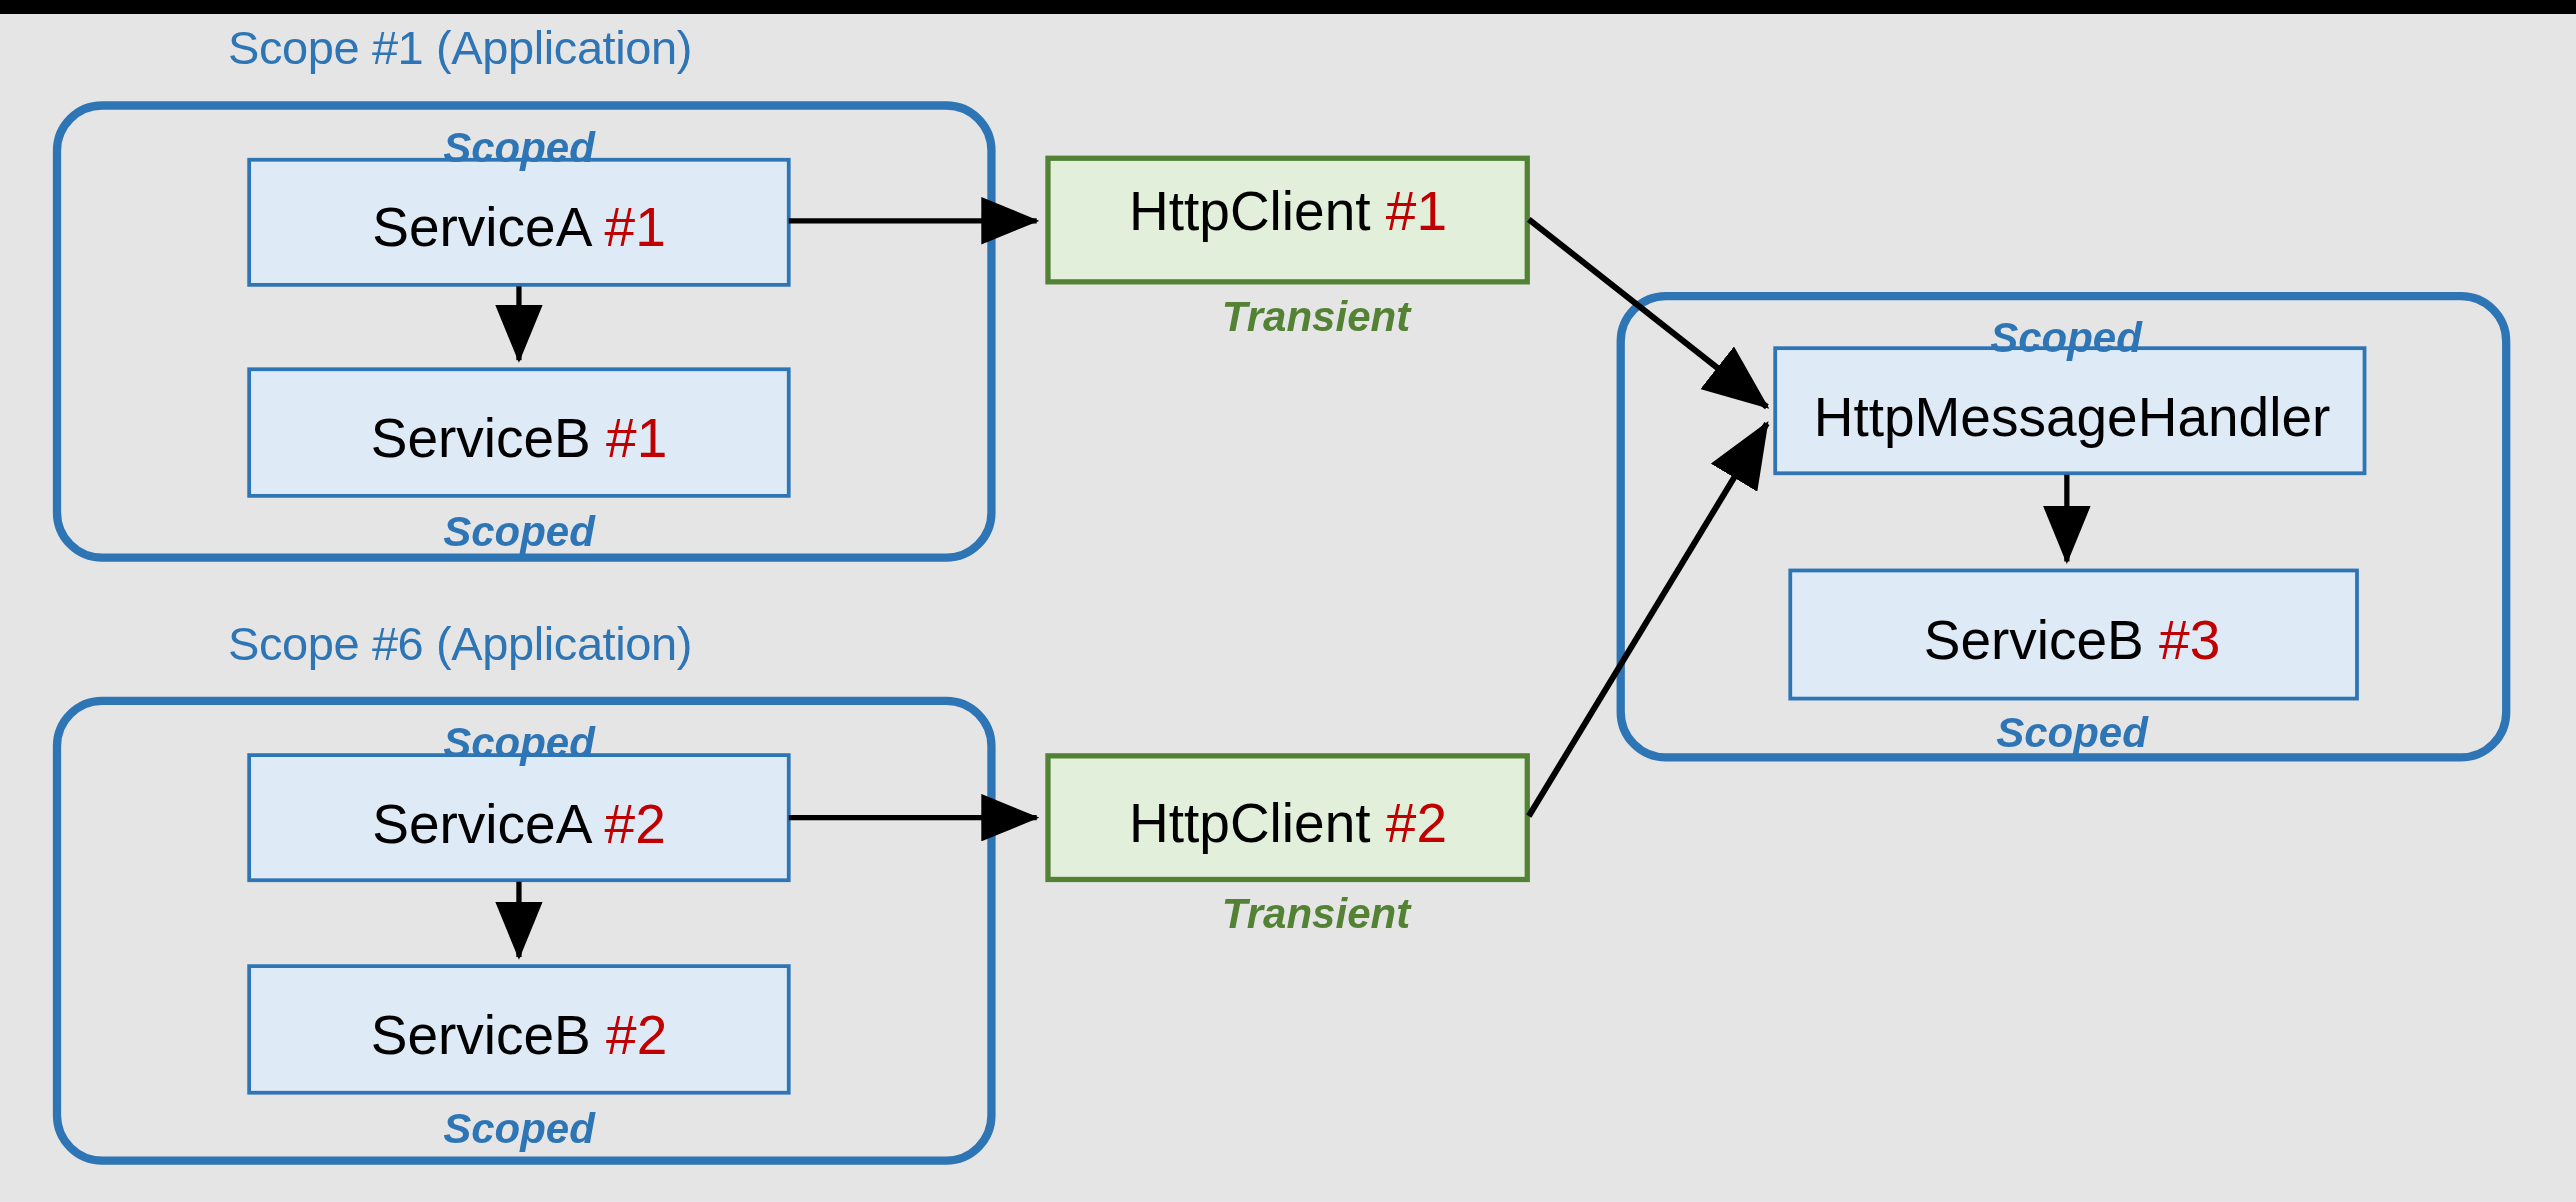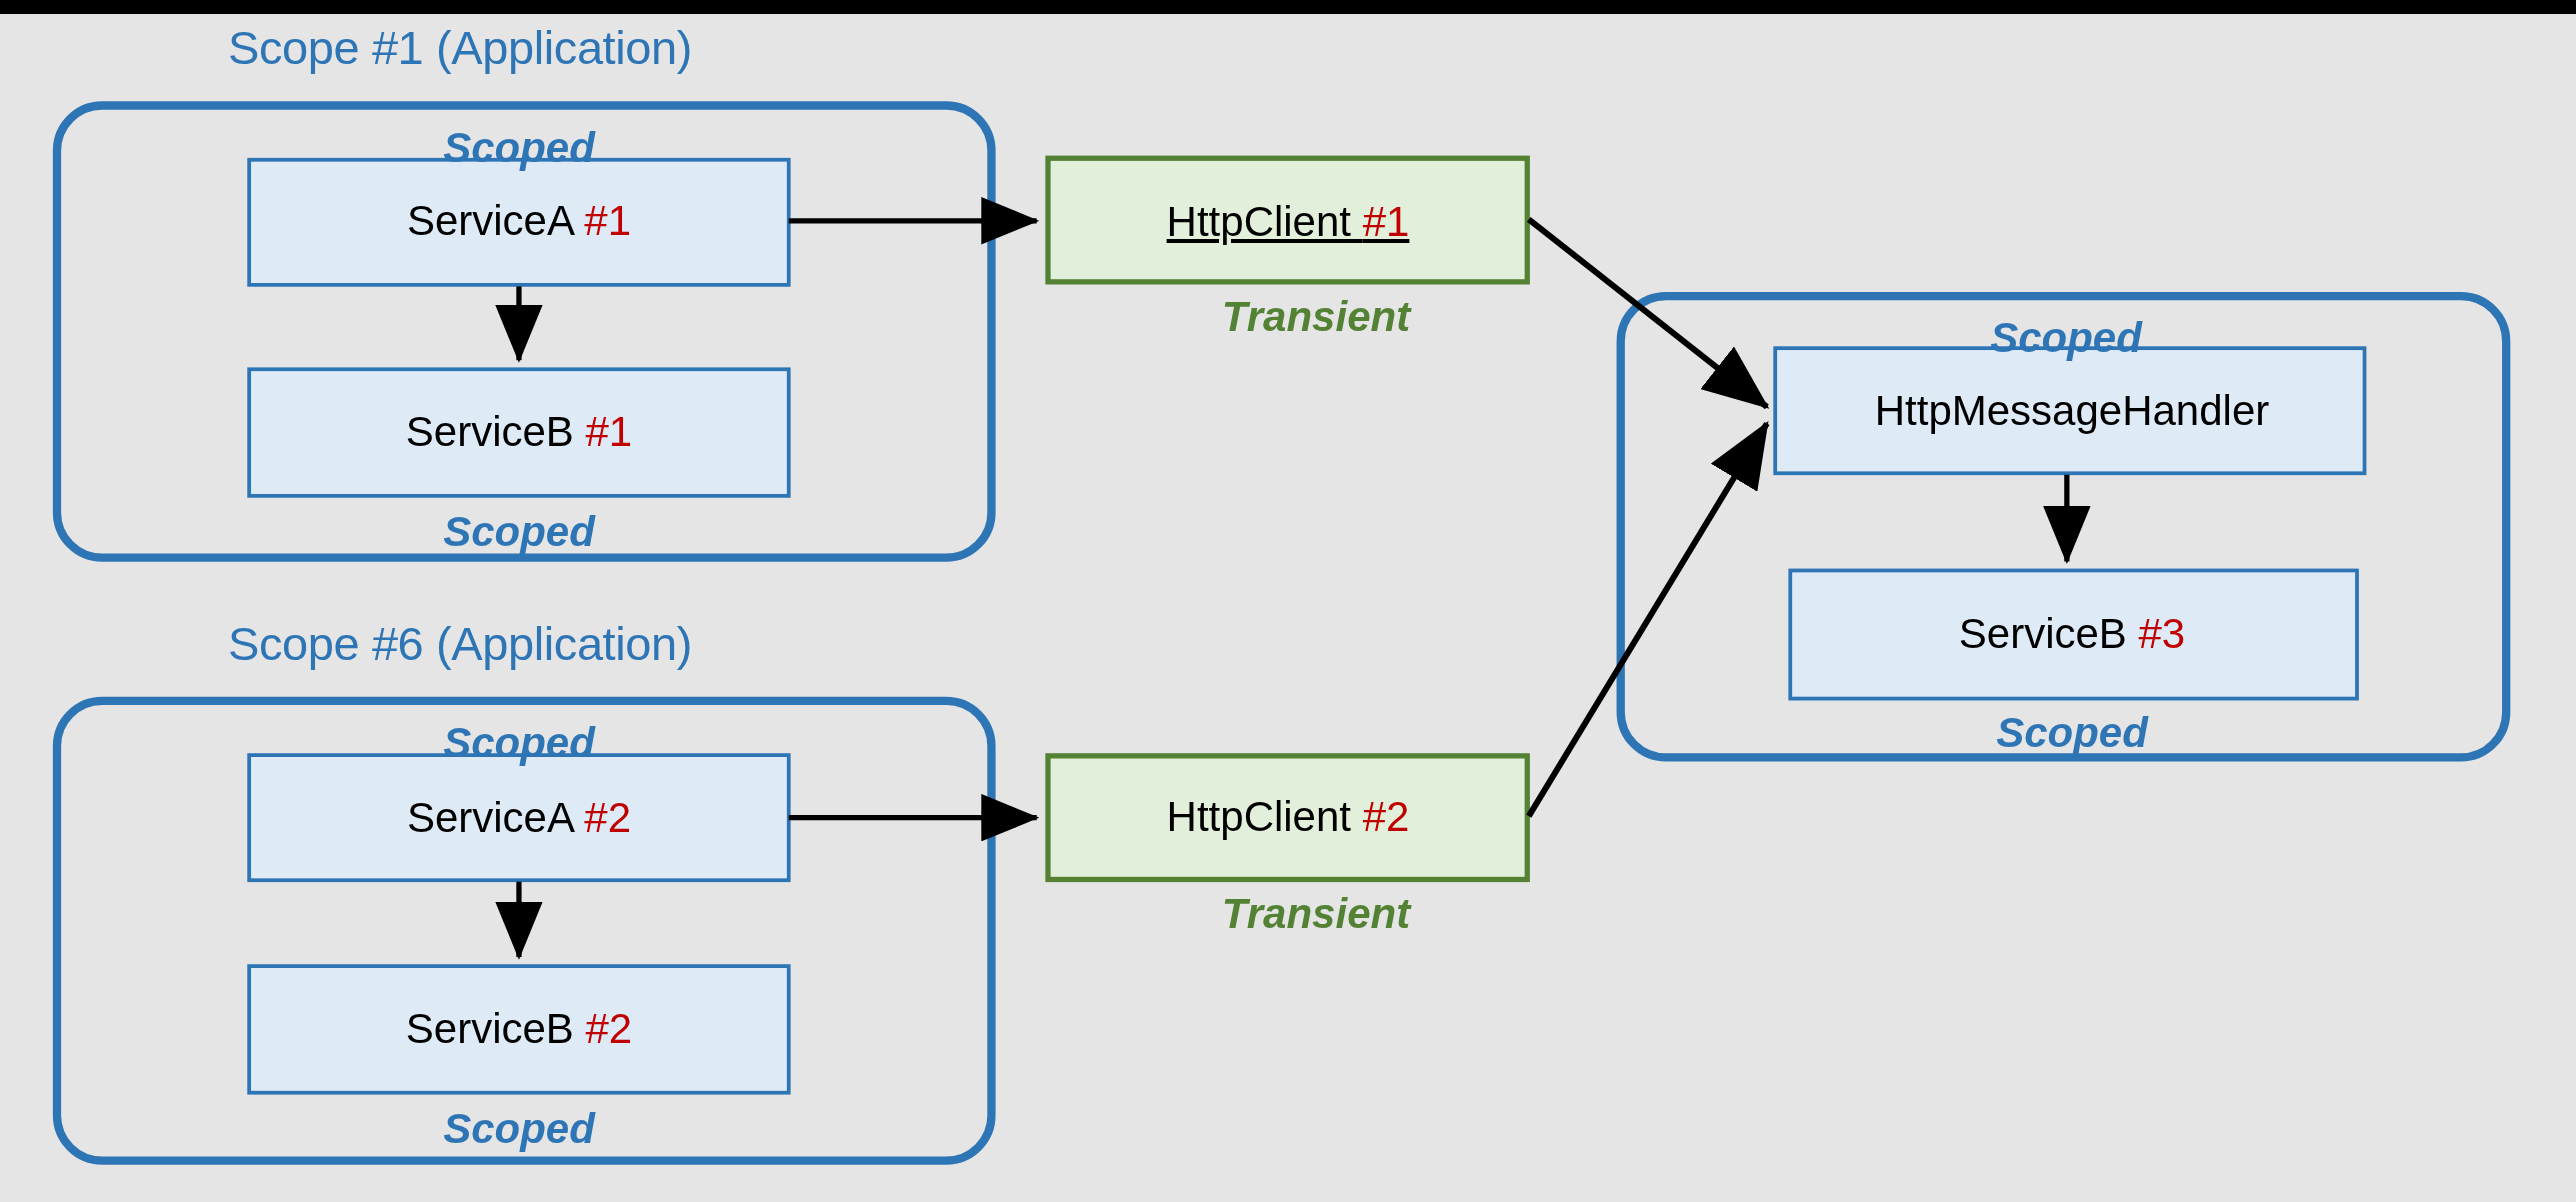--- a/index.html
+++ b/index.html
@@ -49,21 +49,21 @@
     color: #2E75B6;
     font-size: 42px;
     font-style: italic;
     font-weight: 700;
   }
   .lifetime.transient {
     color: #548235;
   }
   .box-label {
     color: #000000;
-    font-size: 42px;
+    font-size: 55px;
     font-weight: 400;
   }
   .box-label .num { color: #C00000; }
   .center { transform: translateX(-50%); text-align: center; }
 </style>
 </head>
 <body>
 
 <div id="canvas">
 
@@ -112,21 +112,21 @@
   <div class="txt scope-title center" style="left:460px; top:24px;">Scope #1 (Application)</div>
   <div class="txt lifetime center" style="left:519px; top:127px;">Scoped</div>
   <div class="txt box-label center" style="left:519px; top:200px;">
     <span>ServiceA</span><span> </span><span class="num">#1</span>
   </div>
   <div class="txt box-label center" style="left:519px; top:411px;">
     <span>ServiceB</span><span> </span><span class="num">#1</span>
   </div>
   <div class="txt lifetime center" style="left:519px; top:511px;">Scoped</div>
 
-  <div class="txt box-label center" style="left:1288px; top:201px;text-decoration:underline;">
+  <div class="txt box-label center" style="left:1288px; top:184px;">
     <span>HttpClient</span><span> </span><span class="num">#1</span>
   </div>
   <div class="txt lifetime transient center" style="left:1316px; top:296px;">Transient</div>
 
   <div class="txt lifetime center" style="left:2066px; top:317px;">Scoped</div>
   <div class="txt box-label center" style="left:2072px; top:390px;">
     <span>HttpMessageHandler</span>
   </div>
   <div class="txt box-label center" style="left:2072px; top:613px;">
     <span>ServiceB</span><span> </span><span class="num">#3</span>

